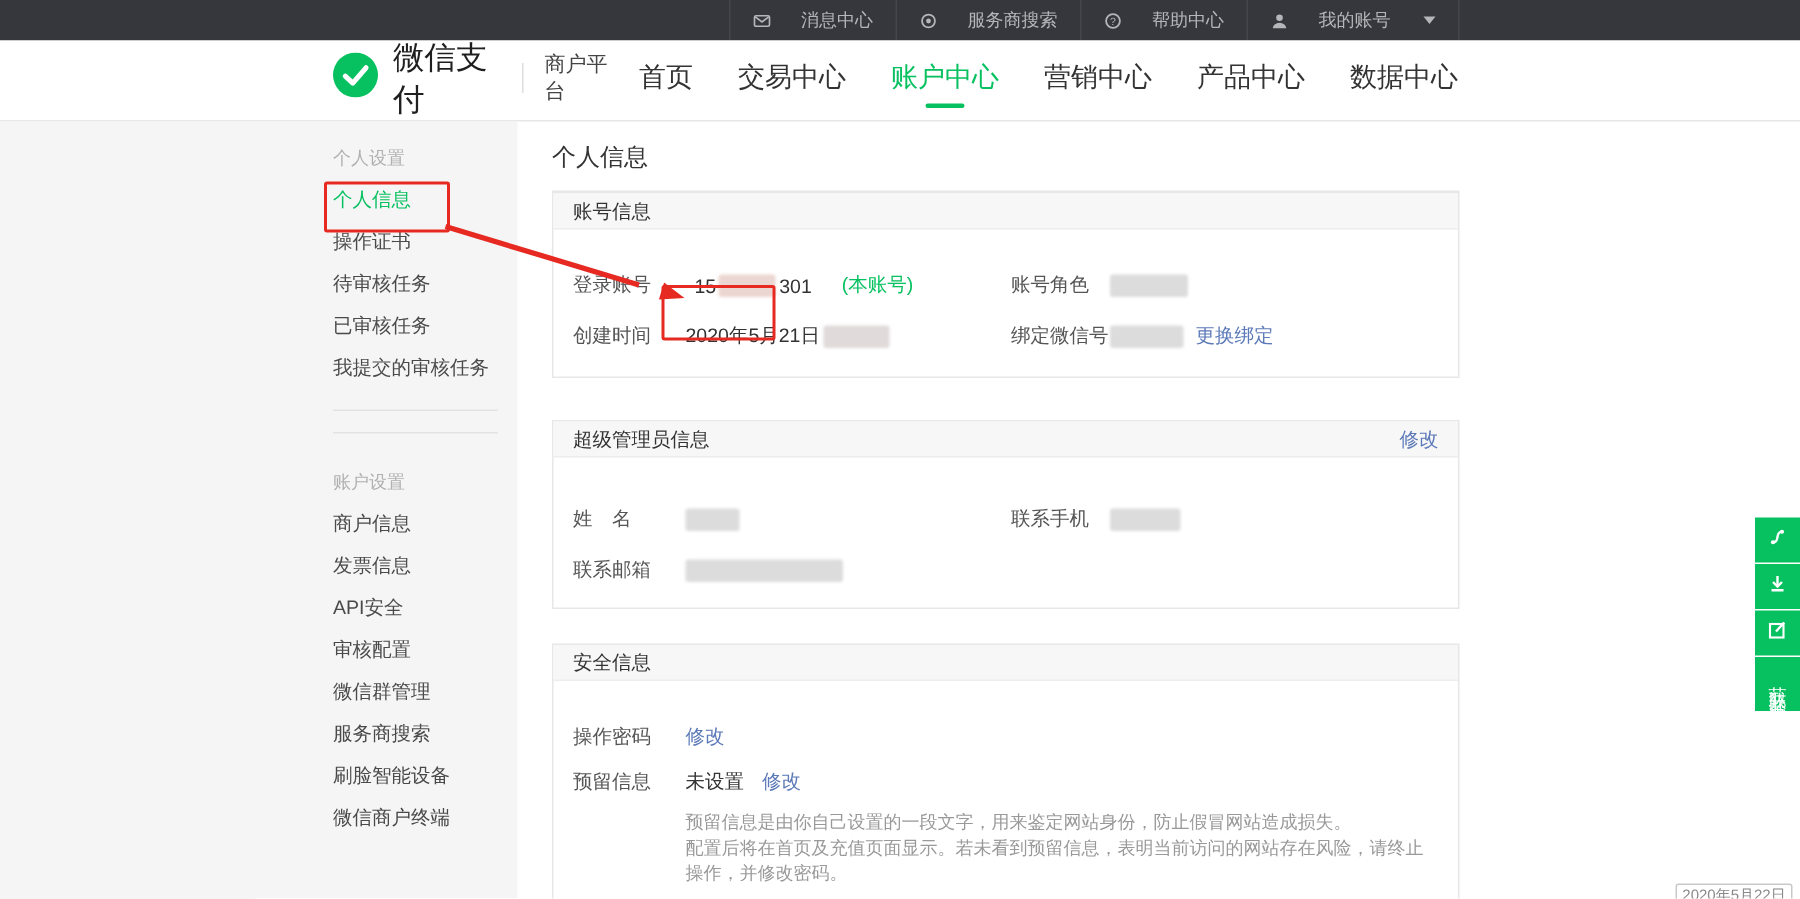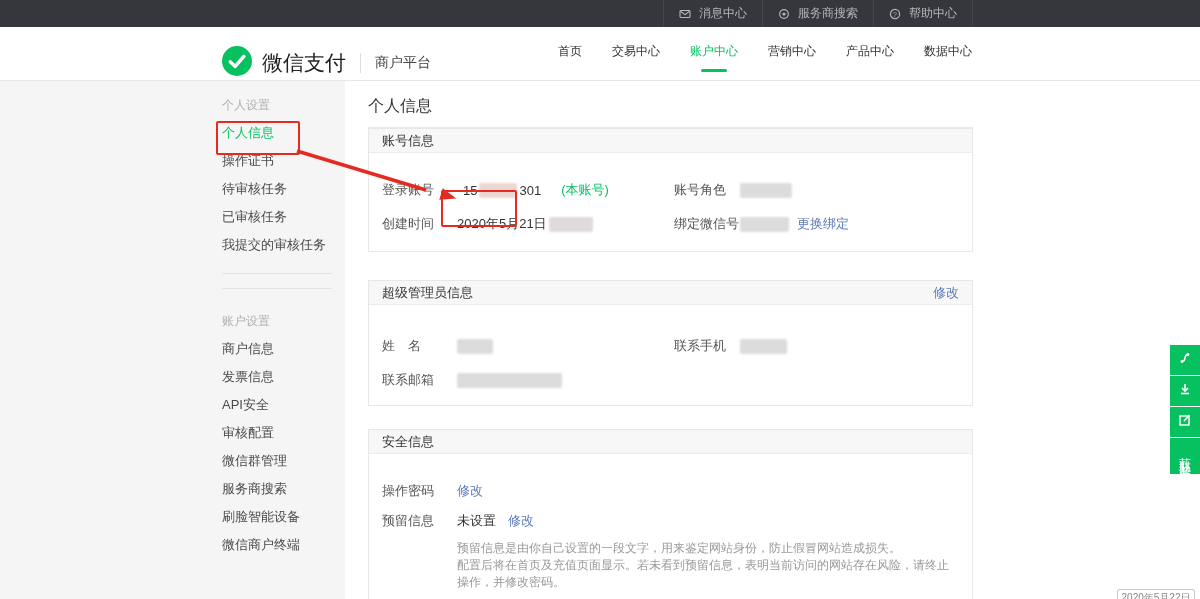--- a/index.html
+++ b/index.html
@@ -2,32 +2,32 @@
 <html><head>
 <meta charset="utf-8">
 <style>
   html,body{margin:0;padding:0}
   body{
     width:1200px;height:599px;position:relative;overflow:hidden;
     font-family:"Liberation Sans","DejaVu Sans",sans-serif;background:#fff;
   }
   
   .topbar{height:27px;background:#35373c;display:flex;justify-content:flex-end;align-items:stretch;padding-right:227px}
-  .topbar-item{display:flex;align-items:center;gap:8px;padding:11px 15px;font-size:12px;color:#b5b6ba;border-left:1px solid rgba(255,255,255,.08);cursor:pointer}
+  .topbar-item{display:flex;align-items:center;gap:20px;padding:11px 15px;font-size:12px;color:#b5b6ba;border-left:1px solid rgba(255,255,255,.08);cursor:pointer}
   .topbar-item:last-child{border-right:1px solid rgba(255,255,255,.08)}
   .ticon{display:flex;align-items:center}
   .caret{width:0;height:0;border-left:4px solid transparent;border-right:4px solid transparent;border-top:5px solid #b5b6ba;margin-left:2px}
   
   .header{height:53px;border-bottom:1px solid #e7e7e7;display:flex;align-items:flex-end;padding-left:222px;background:#fff}
   .brand{display:flex;align-items:center}
   .brand-name{font-size:21px;color:#1f1f1f;margin-left:10px}
   .brand-sep{width:1px;height:20px;background:#ddd;margin:0 14px}
   .brand-sub{font-size:14px;color:#454545}
   .nav{margin-left:auto;margin-right:213px;display:flex}
-  .nav-item{position:relative;padding:2px 15px;font-size:12px;color:#333;line-height:53px;cursor:pointer;white-space:nowrap}
+  .nav-item{position:relative;padding:2px 15px;font-size:18px;color:#333;line-height:53px;cursor:pointer;white-space:nowrap}
   .nav-item.active{color:#07C160}
   .nav-item.active::after{content:"";position:absolute;left:50%;transform:translateX(-50%);bottom:8px;width:26px;height:3px;background:#07C160;border-radius:1.5px}
   
   .layout{position:absolute;top:81px;left:0;right:0;bottom:0}
   .sidebar{position:absolute;left:0;top:0;bottom:0;width:345px;background:#f5f5f5;padding:10px 0 0 222px;box-sizing:border-box}
   .side-group-title{font-size:12px;color:#b0b0b0;height:28px;line-height:28px}
   .side-item{font-size:13px;color:#4a4a4a;height:28px;line-height:28px;cursor:pointer;white-space:nowrap}
   .side-item.active{color:#07C160}
   .side-divider{width:110px;border:none;border-top:1px solid #e3e3e3;margin:14px 0;height:0}
   .side-spacer{height:4px}
@@ -90,20 +90,30 @@
   </div>
   <div class="topbar-item">
     <span class="ticon">
       <svg width="12" height="12" viewBox="0 0 12 12">
           <circle cx="6" cy="6" r="4.6" fill="none" stroke="#b5b6ba" stroke-width="1.2"></circle>
           <text x="6" y="8.6" text-anchor="middle" font-size="7" fill="#b5b6ba" font-family="Liberation Sans, sans-serif">?</text>
         </svg>
     </span>
     <span>帮助中心</span>
   </div>
+  <div class="topbar-item">
+    <span class="ticon">
+      <svg width="12" height="12" viewBox="0 0 12 12">
+          <circle cx="6" cy="3.8" r="2.2" fill="#b5b6ba"></circle>
+          <path d="M1.5 10.8 a4.5 3.6 0 0 1 9 0 z" fill="#b5b6ba"></path>
+        </svg>
+    </span>
+    <span>我的账号</span>
+    <span class="caret"></span>
+  </div>
 </div>
 
 <div class="header">
   <div class="brand">
     <span>
       <svg width="30" height="30" viewBox="0 0 30 30">
           <circle cx="15" cy="15" r="15" fill="#07C160"></circle>
           <polyline points="8.2,15.8 13.2,20.4 22,10.2" fill="none" stroke="#fff" stroke-width="3.4" stroke-linecap="round" stroke-linejoin="round"></polyline>
         </svg>
     </span>

